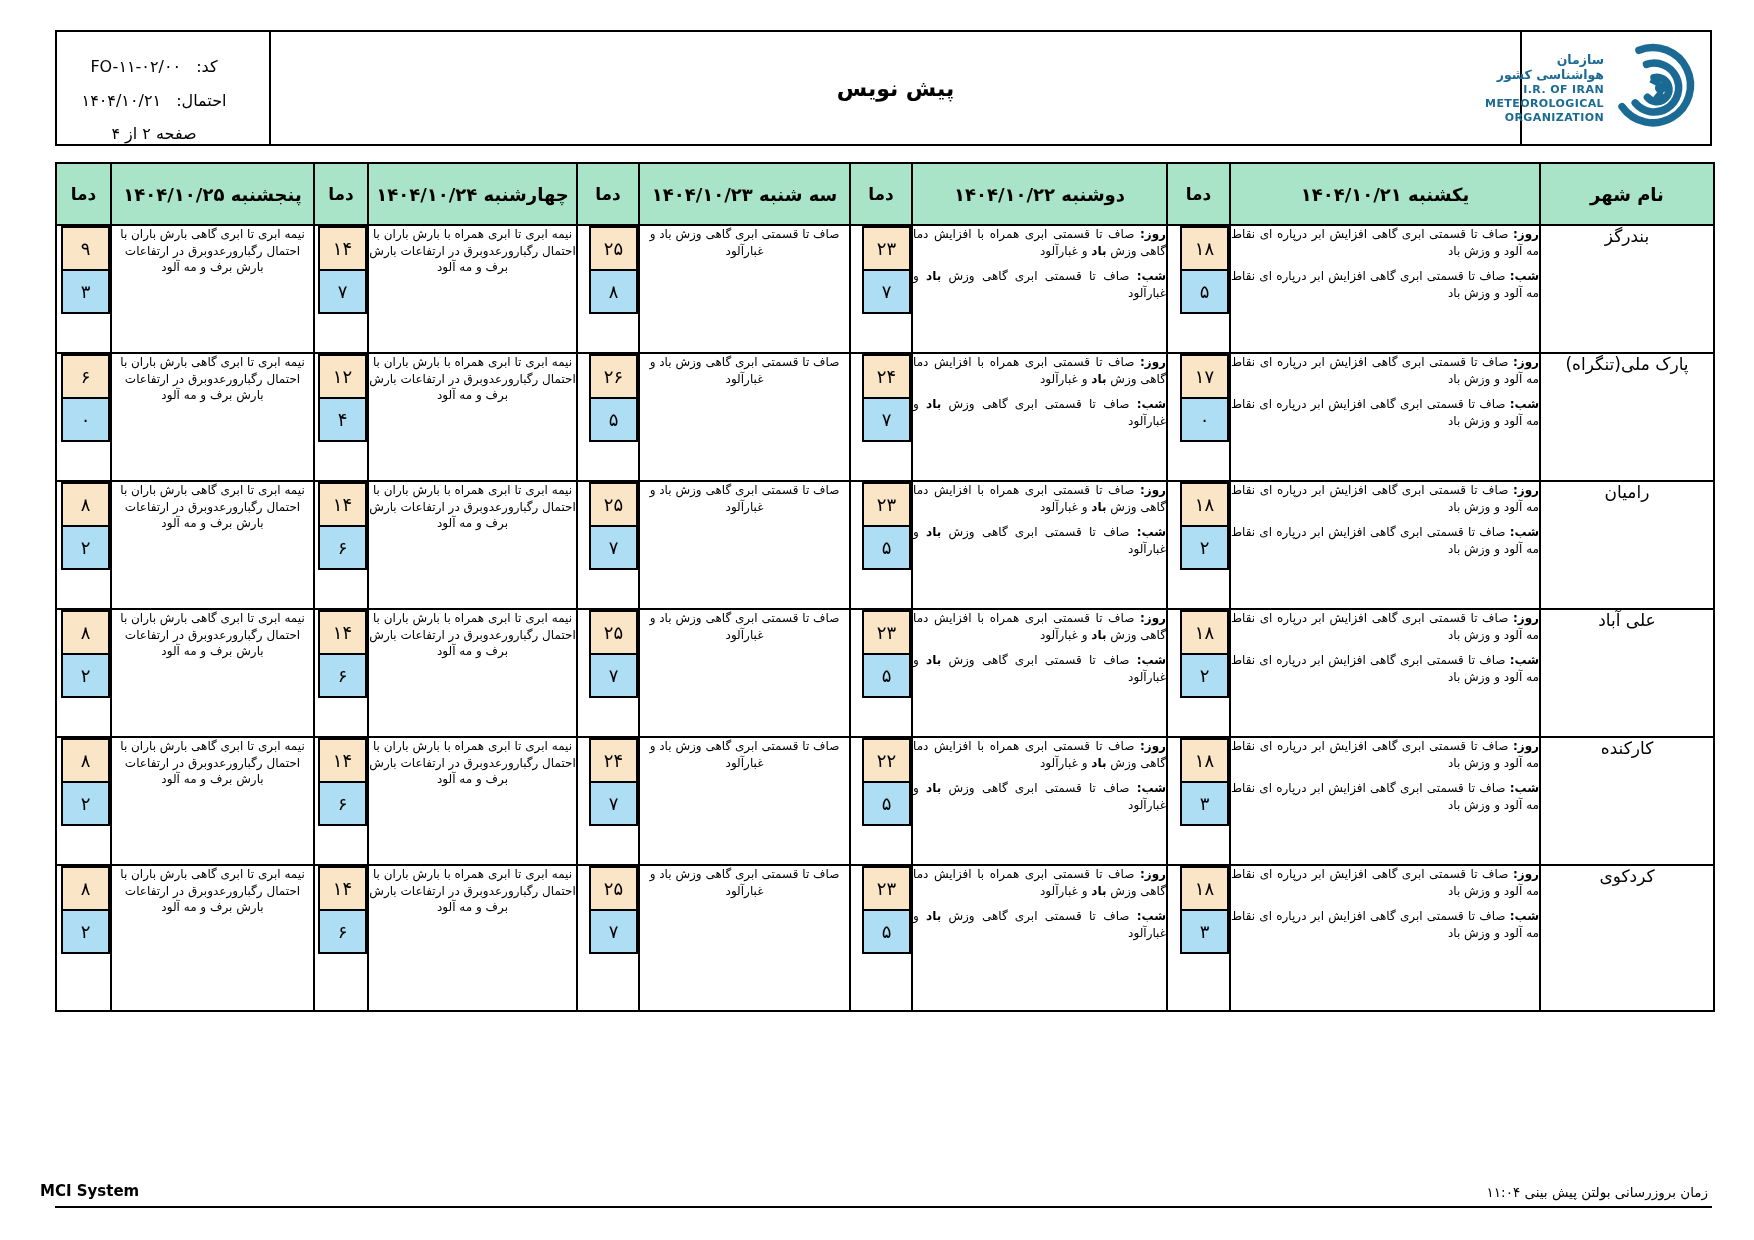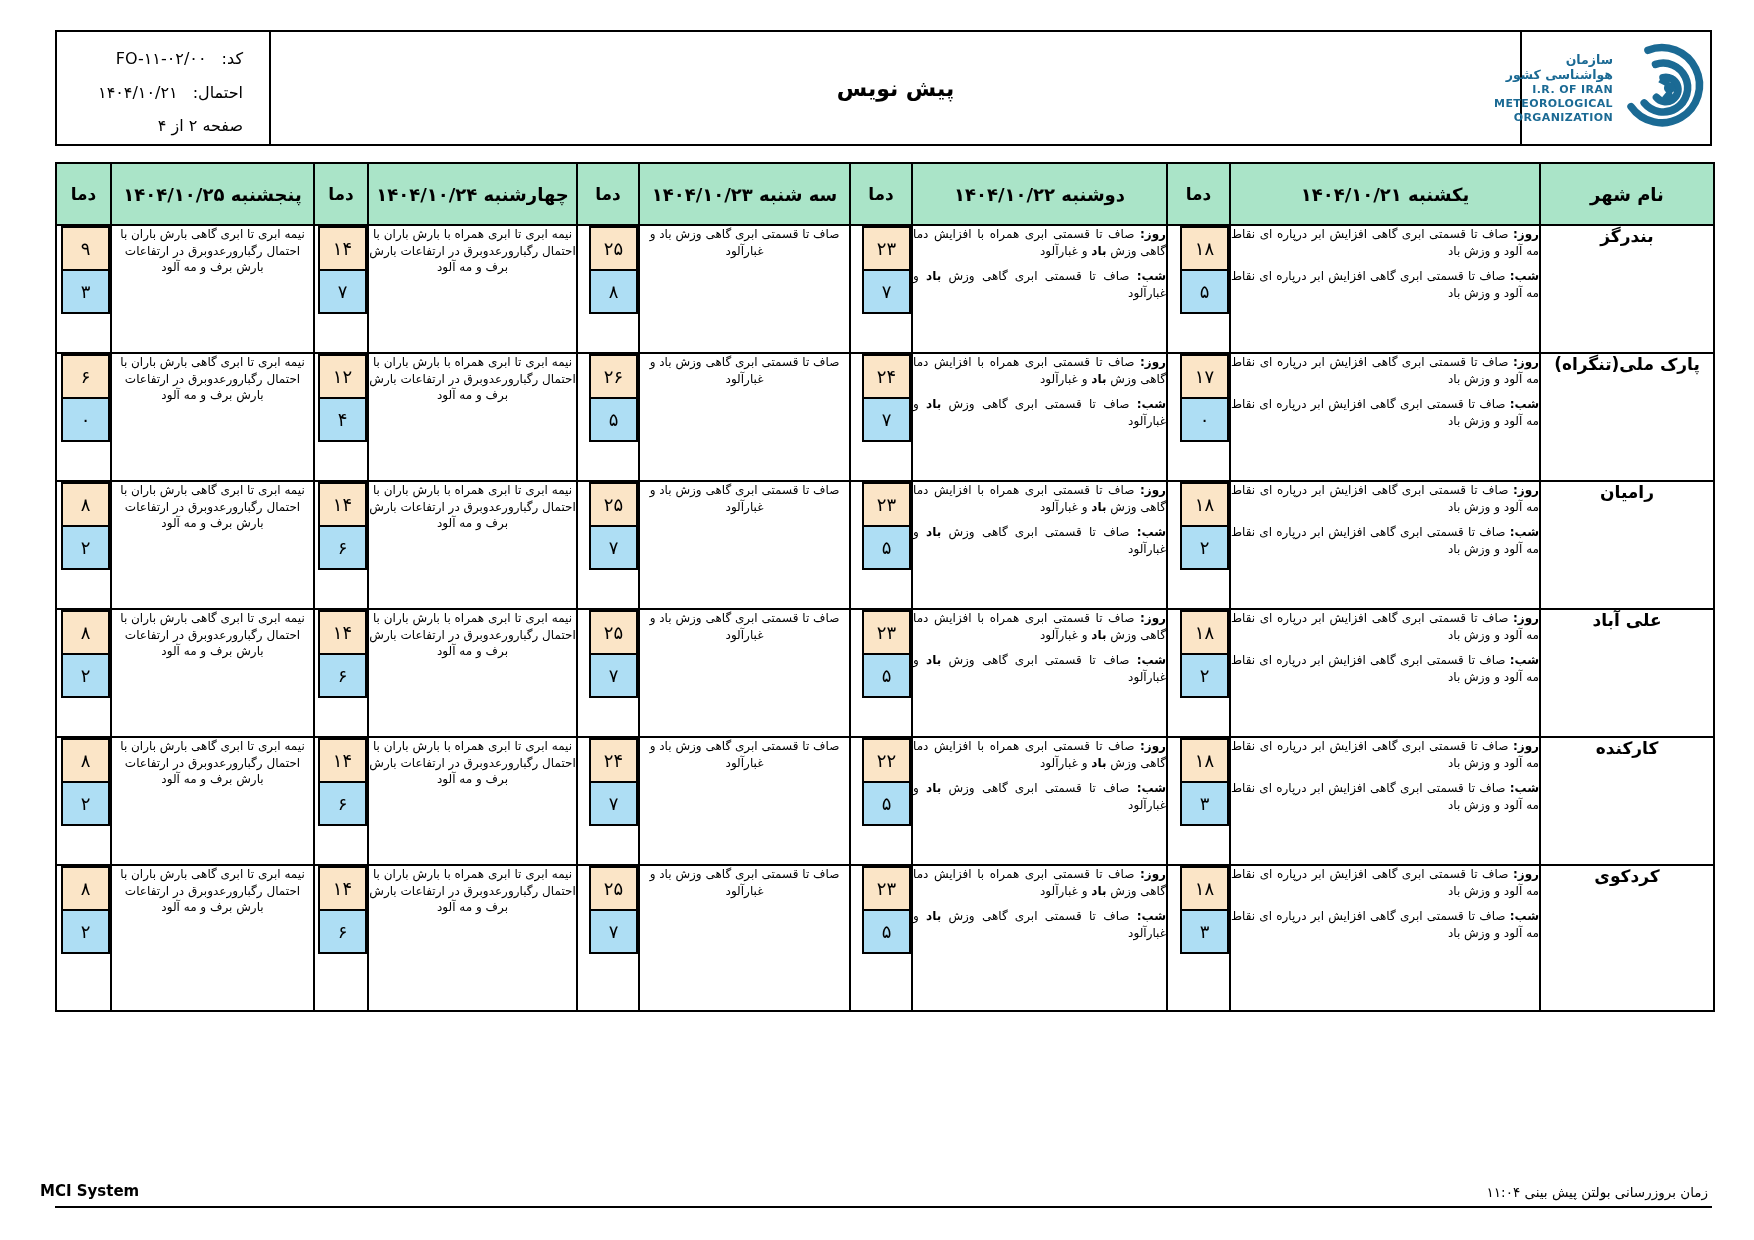--- a/index.html
+++ b/index.html
@@ -10,30 +10,30 @@
   body{
     width:1754px;height:1240px;position:relative;background:#ffffff;
     font-family:"DejaVu Sans","Liberation Sans",sans-serif;color:#000;
   }
   
   .header-box{
     position:absolute;left:55px;top:30px;width:1657px;height:116px;
     border:2.5px solid var(--ink);display:flex;direction:ltr;background:#fff;
   }
   .info-box{
-    width:214px;border-right:2.5px solid var(--ink);padding:10px 26px 6px 8px;
-    direction:rtl;text-align:right;font-size:16px;line-height:2.1;
+    width:214px;border-right:2.5px solid var(--ink);padding:18px 26px 6px 8px;
+    direction:rtl;text-align:center;font-size:16px;line-height:2.1;
   }
   .info-line{white-space:nowrap;}
   .info-line .lbl{margin-left:10px;}
   .title-zone{flex:1;display:flex;align-items:center;justify-content:center;}
   .page-title{font-size:22px;font-weight:bold;direction:rtl;}
   .logo-box{
     width:190px;border-left:2.5px solid var(--ink);display:flex;align-items:center;
-    justify-content:flex-end;padding:6px 0 6px 2px;gap:3px;
+    justify-content:flex-end;padding:6px 9px 6px 2px;gap:3px;
   }
   .logo-text{color:var(--teal);text-align:right;line-height:1.25;direction:rtl;}
   .logo-text .fa{font-size:12.5px;font-weight:bold;direction:rtl;}
   .logo-text .en{font-size:11px;font-weight:bold;letter-spacing:.4px;direction:ltr;}
   .logo-mark{flex:0 0 auto;}
   
   table.forecast-table{
     position:absolute;left:55px;top:162px;width:1657px;
     border-collapse:collapse;direction:rtl;table-layout:fixed;
   }
@@ -42,21 +42,21 @@
   thead th{
     background:var(--mint);height:62px;font-size:18px;font-weight:bold;
     text-align:center;vertical-align:middle;
   }
   th.day-h{border-left:2px dashed var(--ink);}
   th.temp-h{border-right:2px dashed var(--ink);font-size:17px;}
   tbody tr{height:128px;}
   tbody tr:last-child{height:146px;}
   td.city-cell{
     text-align:center;vertical-align:top;padding-top:20px;
-    font-size:17px;font-weight:bold;background:#fff;
+    font-size:17px;font-weight:normal;background:#fff;
   }
   td.fc-cell{
     vertical-align:top;padding:7px 9px 4px 6px;font-size:12px;line-height:1.38;
     border-left:1.5px solid var(--ink);
   }
   td.fc-cell .para{margin:0 0 9px 0;}
   td.fc-cell.align-justify .para{text-align:justify;}
   td.fc-cell.align-center .para{text-align:center;}
   td.temp-cell{vertical-align:top;border-right:1.5px solid var(--ink);}
   .tbox{width:49px;margin:0 0 0 auto;}

